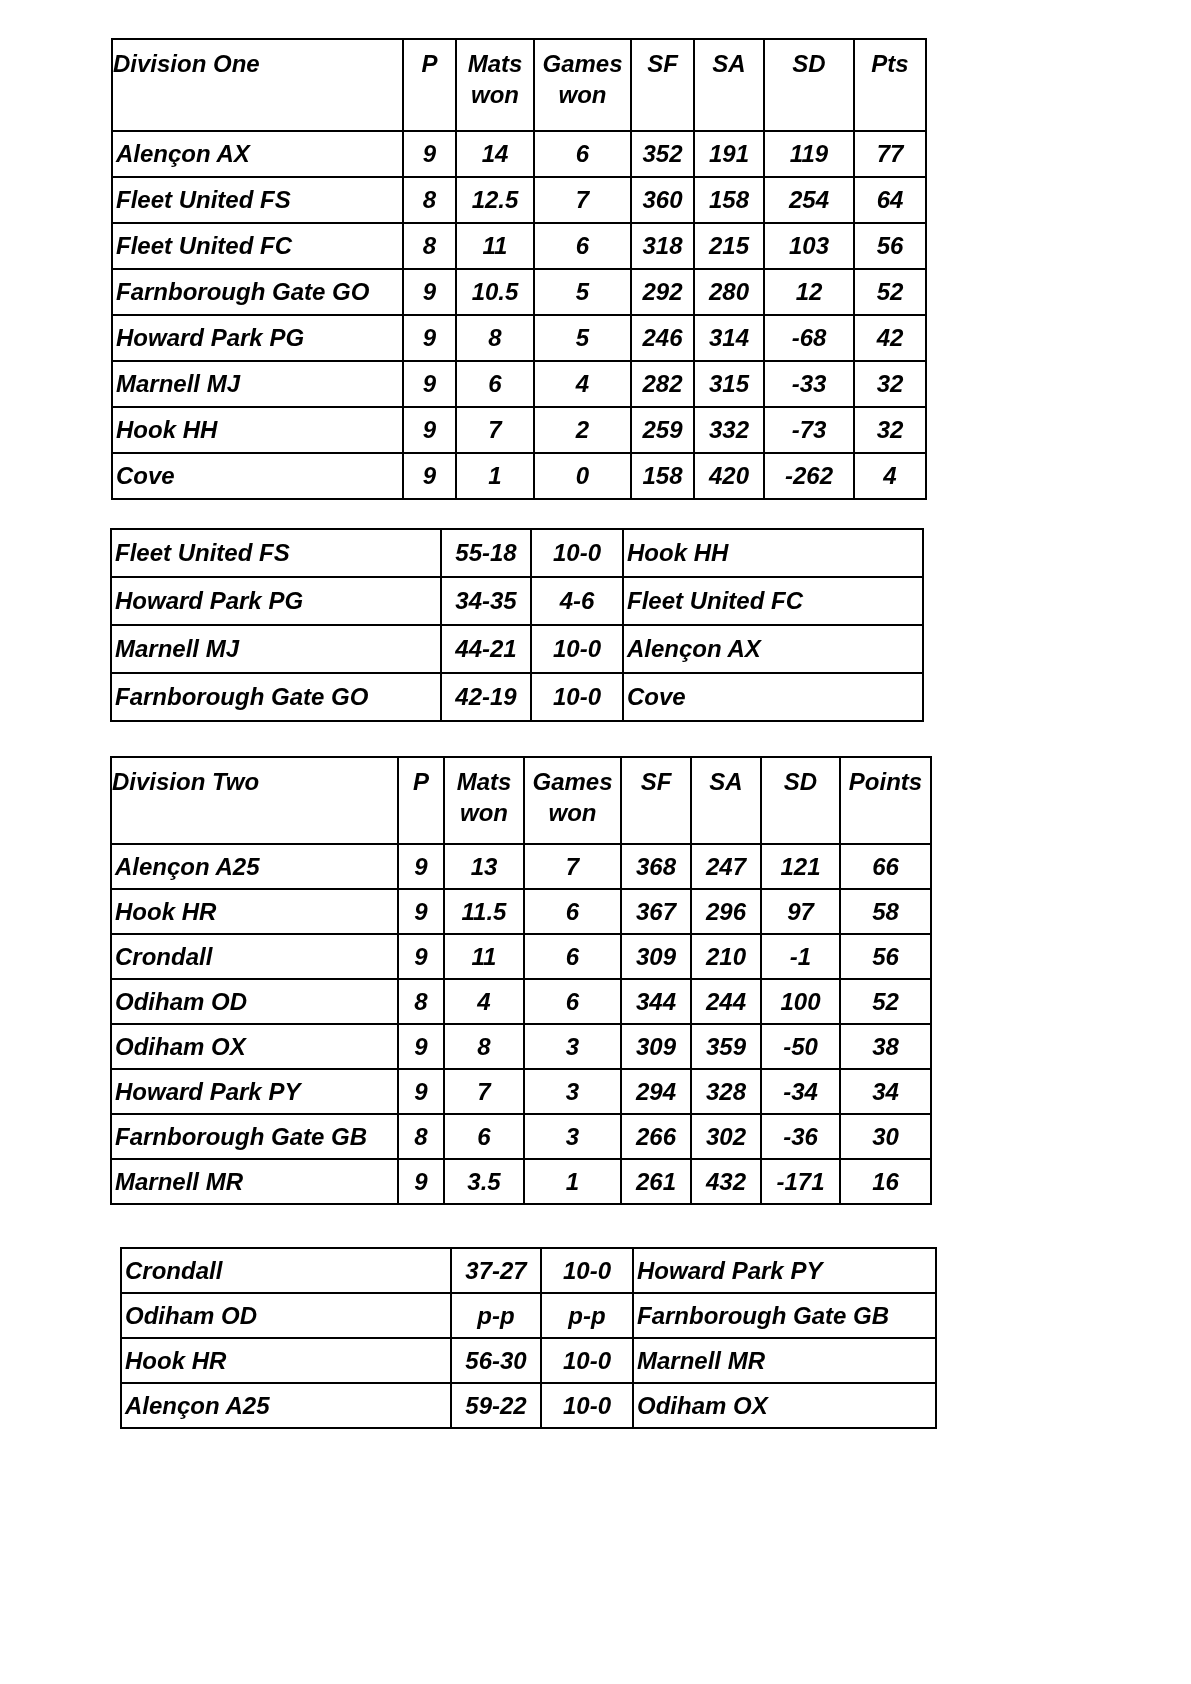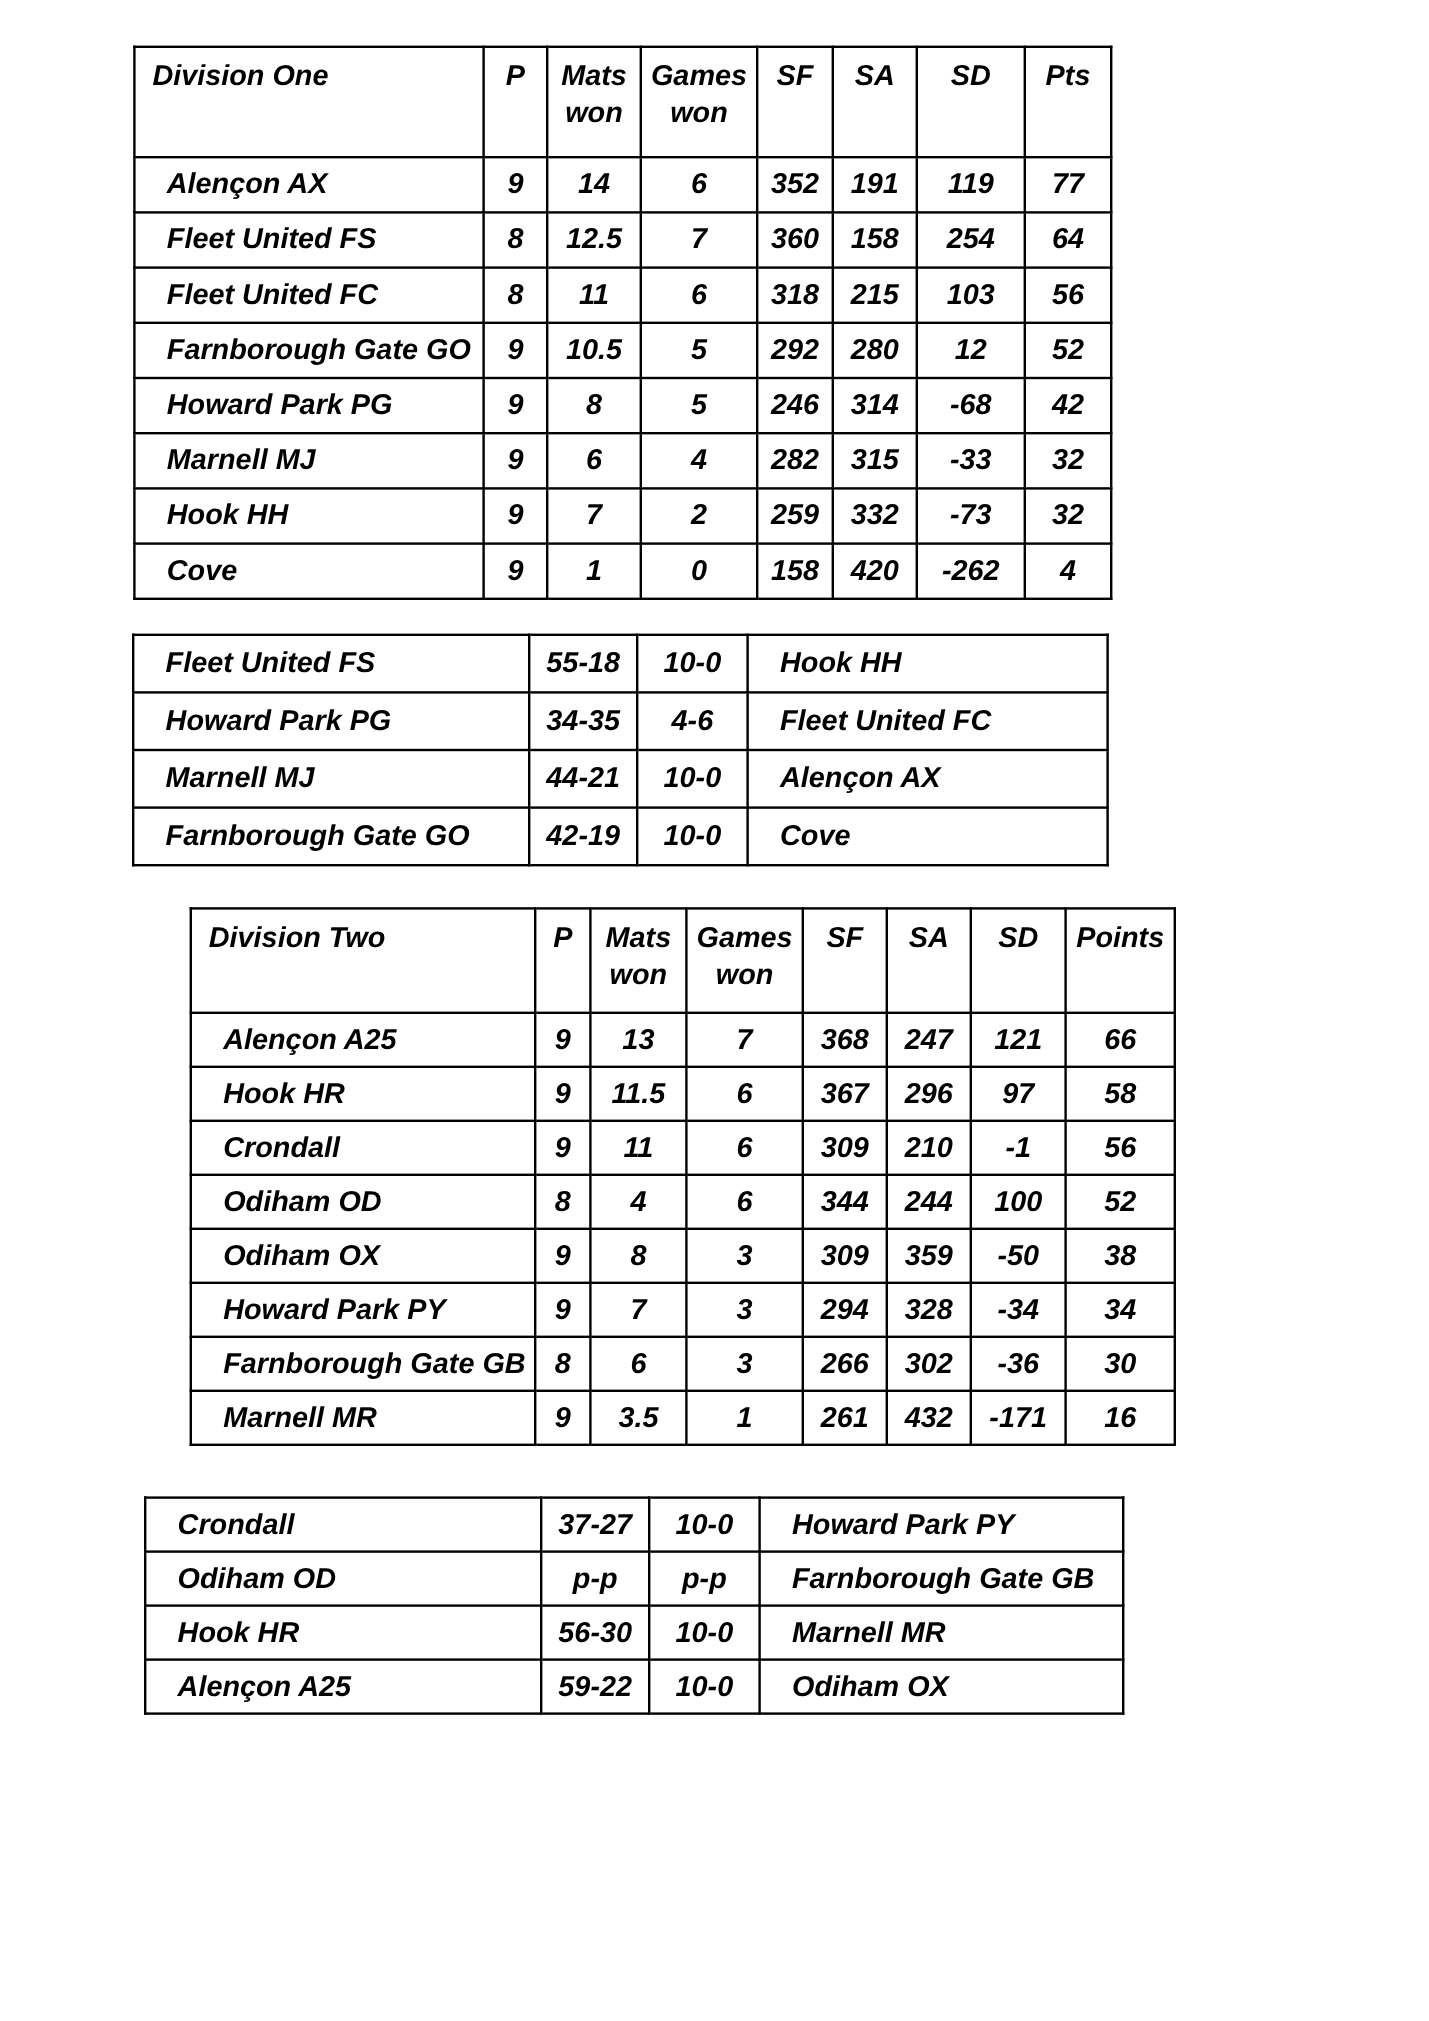--- a/index.html
+++ b/index.html
@@ -23,32 +23,32 @@
     font-style: italic;
     font-size: 24px;
     line-height: 1.3;
     color: #000000;
     overflow: hidden;
     white-space: normal;
     padding: 0;
   }
   thead th { vertical-align: top; padding-top: 8px; }
   tbody td { vertical-align: middle; }
-  .team  { text-align: left; padding-left: 26px;  }
+  .team  { text-align: left; padding-left: 3px;  }
   .num   { text-align: center; }
-  th.title-cell { text-align: left; padding-left: 14px; }
+  th.title-cell { text-align: left; }
 
   #division-one          { left: 111px; top: 38px;  width: 814px; }
   #division-one thead tr { height: 92px; }
   #division-one tbody tr { height: 46px; }
 
   #results-one           { left: 110px; top: 528px; width: 812px; }
   #results-one tbody tr  { height: 48px; }
 
-  #division-two          { left: 110px; top: 756px; width: 820px; margin-left: 48px; }
+  #division-two          { left: 110px; top: 756px; width: 820px; }
   #division-two thead tr { height: 87px; }
   #division-two tbody tr { height: 45px; }
 
   #results-two           { left: 120px; top: 1247px; width: 815px; }
   #results-two tbody tr  { height: 45px; }
 </style>
 </head>
 <body>
 
 <div class="page">

